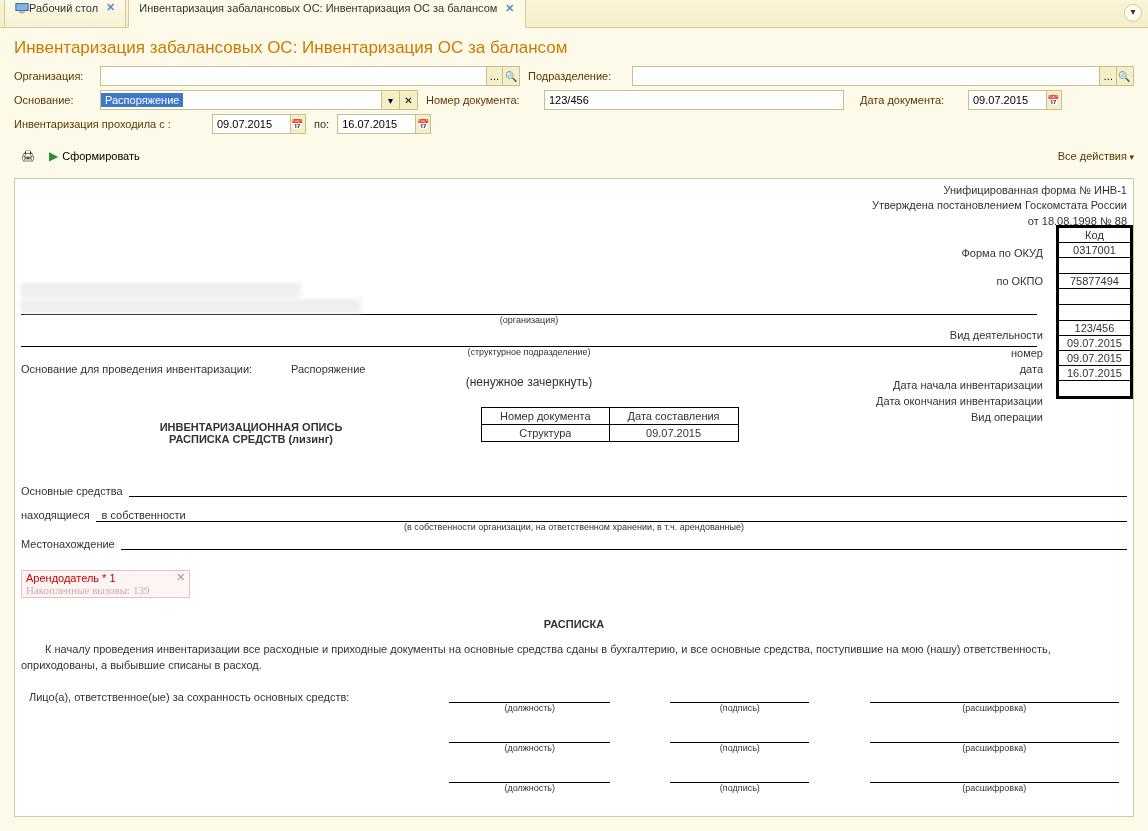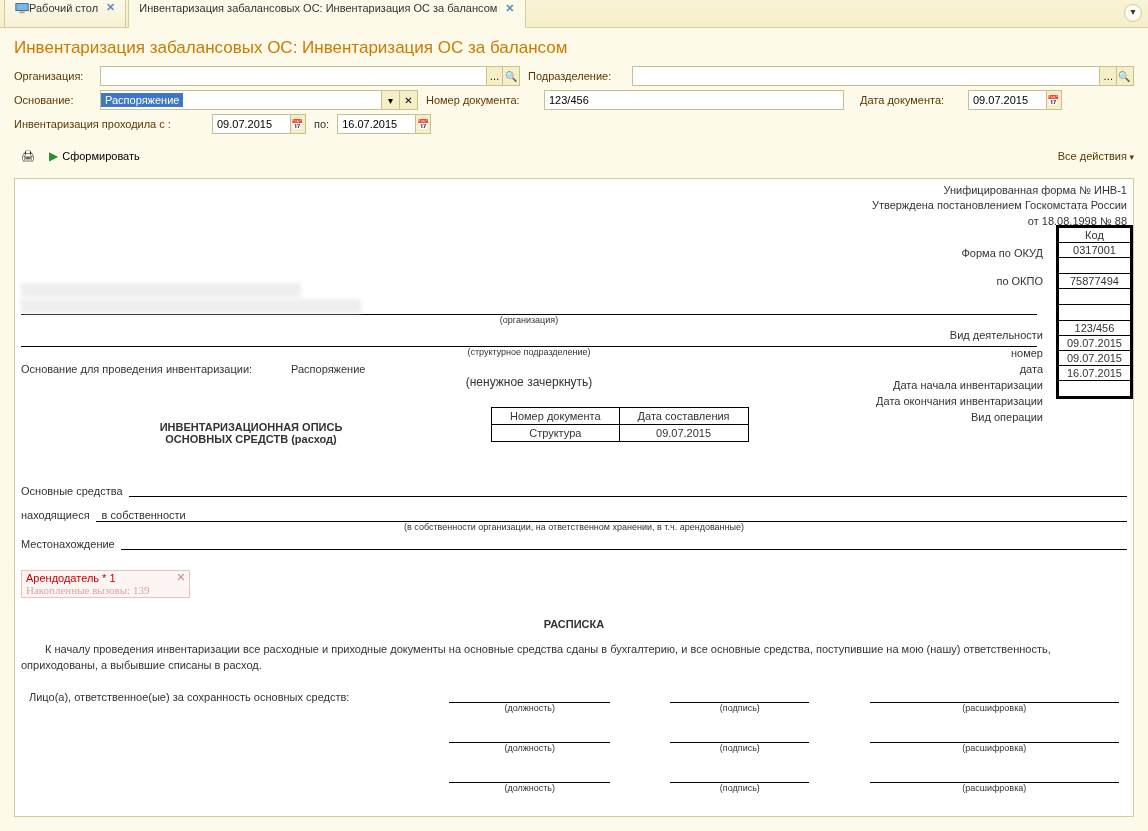--- a/index.html
+++ b/index.html
@@ -50,21 +50,21 @@
 .blur { background: #eee; filter: blur(2px); height: 14px; position: absolute; }
 
 .basis-row { display: flex; margin-top: 6px; }
 .basis-label { width: 270px; }
 .basis-val { flex: 1; }
 
 .strike-note { text-align: center; font-size: 12px; margin-right: 90px; }
 
 .doc-title-block { display: flex; align-items: flex-start; margin-top: 8px; }
 .doc-title { font-weight: bold; text-align: center; width: 460px; padding-top: 14px; }
-.mini-table { border-collapse: collapse; margin-left: 10px; padding-left: 14px; }
+.mini-table { border-collapse: collapse; margin-left: 0; padding-left: 14px; }
 .mini-table td { border: 1px solid #000; padding: 2px 18px; text-align: center; }
 
 .field-row { display: flex; margin-top: 16px; }
 .field-label { white-space: nowrap; padding-right: 6px; }
 .field-line { flex: 1; border-bottom: 1px solid #000; }
 
 .arendodatel { color: #c00; border: 1px solid #e8c0c0; background: #fdf4f4; display: inline-block; padding: 1px 40px 1px 4px; position: relative; margin-top: 20px; }
 .arendodatel .x { position: absolute; right: 4px; top: 0; color: #c88; cursor: pointer; }
 .faint { color: #d8a8a8; font-size: 11px; font-family: Liberation Serif, serif; }
 
@@ -232,21 +232,21 @@
 
       <div class="basis-row">
         <div class="basis-label">Основание для проведения инвентаризации:</div>
         <div class="basis-val">Распоряжение</div>
       </div>
       <div class="strike-note">(ненужное зачеркнуть)</div>
 
       <div class="doc-title-block" style="margin-top:18px">
         <div class="doc-title">
           <div>ИНВЕНТАРИЗАЦИОННАЯ ОПИСЬ</div>
-          <div>ОСНОВНЫХ СРЕДСТВ (расход)</div>
+          <div>РАСПИСКА СРЕДСТВ (лизинг)</div>
         </div>
         <table class="mini-table">
           <tbody>
               <tr>
             <td>Номер документа</td>
             <td>Дата составления</td>
           </tr>
           <tr>
             <td>Структура</td>
             <td>09.07.2015</td>

